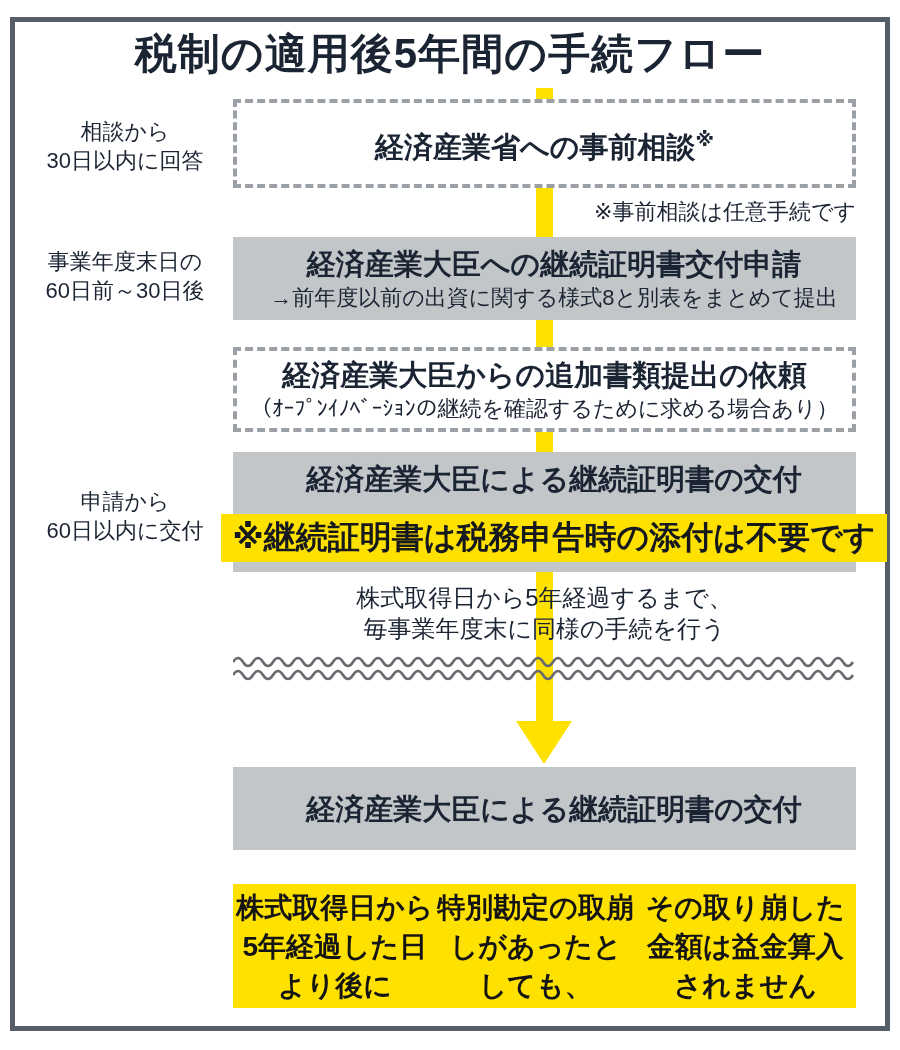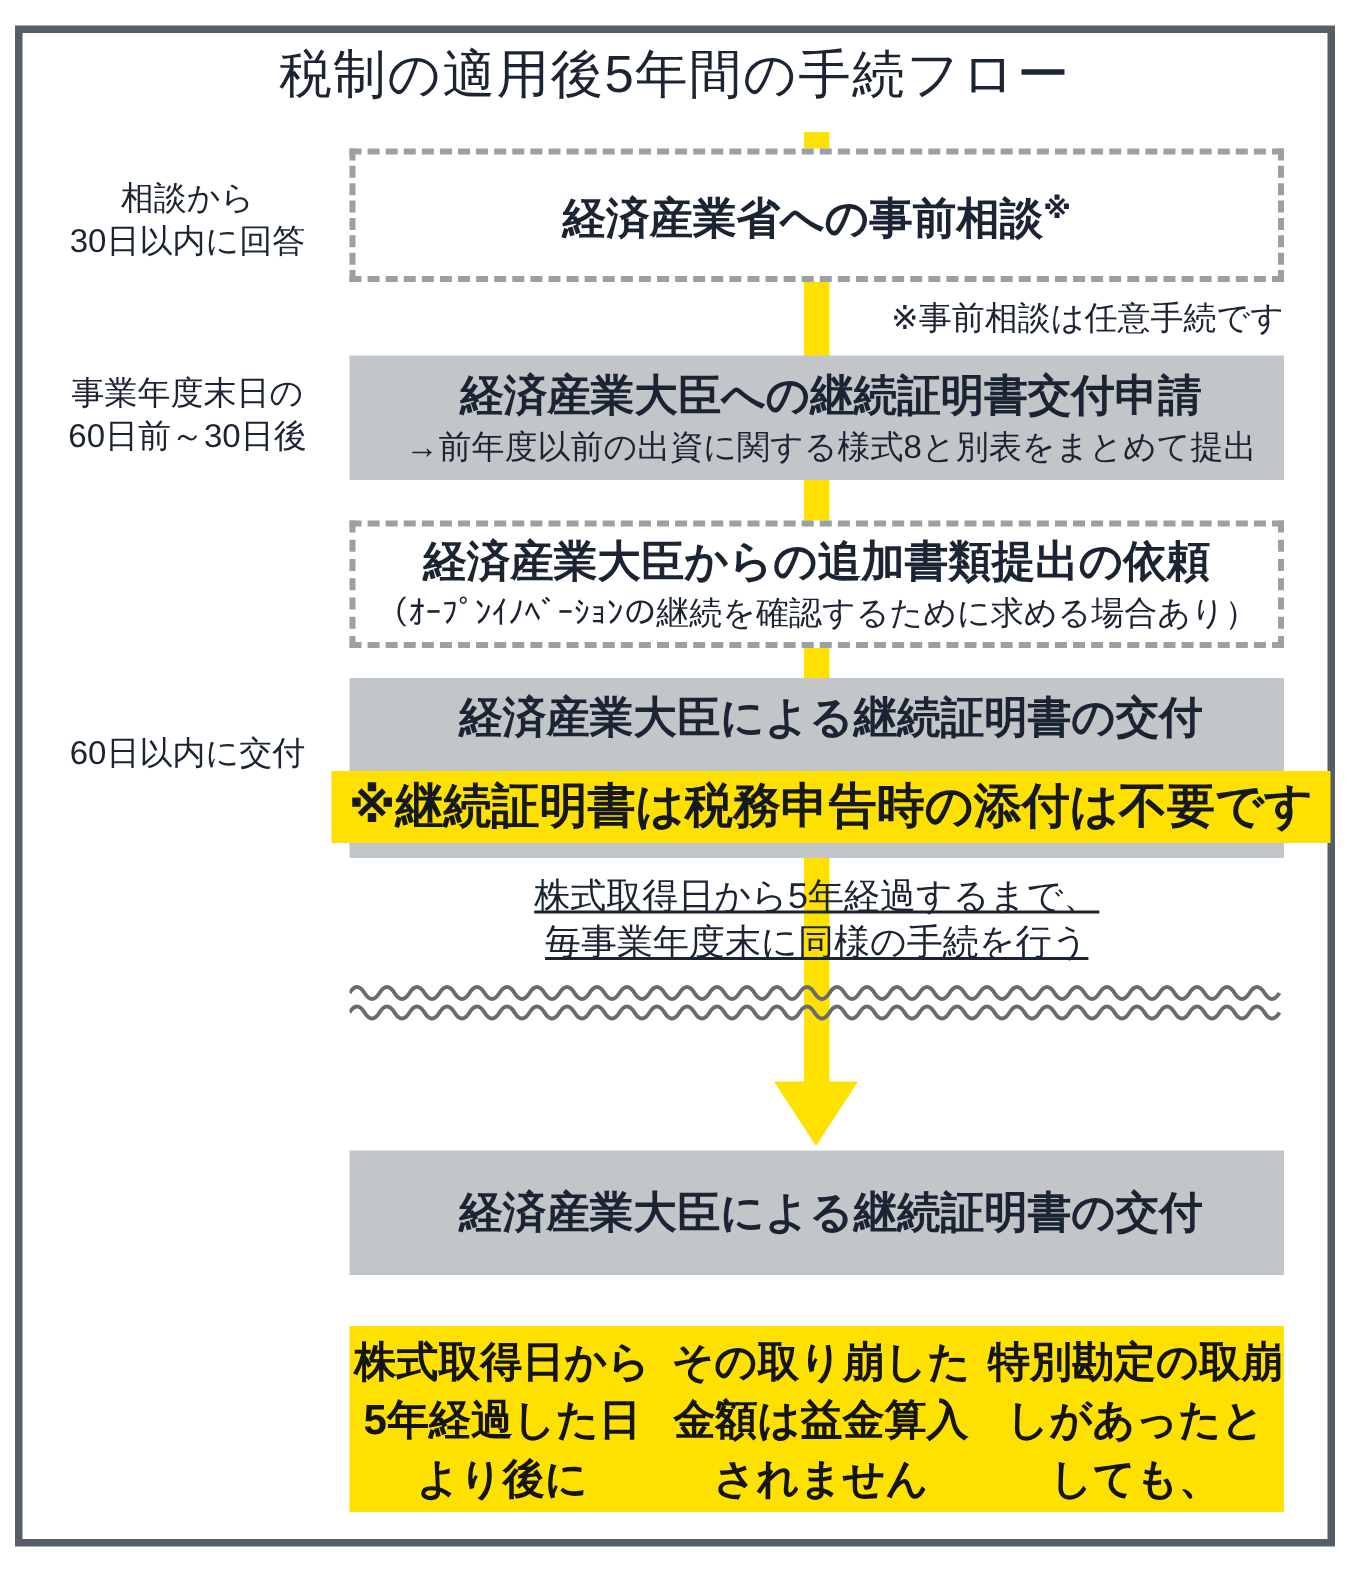--- a/index.html
+++ b/index.html
@@ -7,21 +7,21 @@
     position:relative; width:900px; height:1050px; overflow:hidden;
     font-family:"Liberation Sans","DejaVu Sans",sans-serif;
     background:#ffffff; color:var(--ink);
   }
   .frame {
     position:absolute; left:10px; top:17px; width:880px; height:1014px;
     box-sizing:border-box; border:5px solid var(--frame); background:#ffffff;
   }
   .title {
     position:absolute; top:26px; left:0; width:100%; text-align:center;
-    font-size:35px; font-weight:400; letter-spacing:1px; color:var(--ink); z-index:3;
+    font-size:42px; font-weight:700; letter-spacing:1px; color:var(--ink); z-index:3;
   }
   .shaft { position:absolute; left:536px; top:88px; width:17px; height:634px; background:var(--yellow); z-index:1; }
   .arrowhead {
     position:absolute; left:516px; top:721px; width:0; height:0; z-index:1;
     border-left:28px solid transparent; border-right:28px solid transparent;
     border-top:43px solid var(--yellow);
   }
   .col { position:absolute; left:233px; width:623px; box-sizing:border-box; z-index:2;
          display:flex; flex-direction:column; align-items:center; justify-content:center; }
   .box-dashed { border:4px dashed var(--dash); background:#ffffff;justify-content:center; }
@@ -34,21 +34,21 @@
   .side-label {
     position:absolute; left:25px; width:200px; text-align:center;
     font-size:22px; line-height:29px; color:var(--ink); z-index:3;
   }
   .note {
     position:absolute; right:44px; top:197px; font-size:22px; font-weight:500;
     color:var(--ink); z-index:3; white-space:nowrap;
   }
   .center-note {
     position:absolute; left:233px; width:623px; text-align:center;
-    font-size:24px; line-height:31px; color:var(--ink); z-index:3; white-space:nowrap;text-decoration:underline;
+    font-size:24px; line-height:31px; color:var(--ink); z-index:3; white-space:nowrap;
   }
   .waves { position:absolute; left:233px; top:654px; z-index:3; }
   .waves path { fill:none; stroke:var(--wave); stroke-width:2.6; }
   .final-box {
     position:absolute; left:233px; top:884px; width:623px; height:124px;
     background:var(--yellow); z-index:2;
     display:flex; flex-direction:row; align-items:center; justify-content:center;
     font-size:28px; font-weight:700; line-height:39px; color:#141414; text-align:center;
   }
 </style>
@@ -65,20 +65,21 @@
 
   <div class="side-label" style="top:117px">
     <div>相談から</div>
     <div>30日以内に回答</div>
   </div>
   <div class="side-label" style="top:247px">
     <div>事業年度末日の</div>
     <div>60日前～30日後</div>
   </div>
   <div class="side-label" style="top:487px">
+    <div>申請から</div>
     <div>60日以内に交付</div>
   </div>
 
   <div class="col box-dashed" style="top:99px;height:89px">
     <div class="h"><span>経済産業省への事前相談</span><span class="sup">※</span></div>
   </div>
   <div class="note">※事前相談は任意手続です</div>
 
   <div class="col box-gray" style="top:237px;height:83px">
     <div class="h">経済産業大臣への継続証明書交付申請</div>
@@ -105,16 +106,16 @@
     <path class="wavepath" transform="translate(0,13)" d="M0 8 q5 -8 10 0 q5 8 10 0 q5 -8 10 0 q5 8 10 0 q5 -8 10 0 q5 8 10 0 q5 -8 10 0 q5 8 10 0 q5 -8 10 0 q5 8 10 0 q5 -8 10 0 q5 8 10 0 q5 -8 10 0 q5 8 10 0 q5 -8 10 0 q5 8 10 0 q5 -8 10 0 q5 8 10 0 q5 -8 10 0 q5 8 10 0 q5 -8 10 0 q5 8 10 0 q5 -8 10 0 q5 8 10 0 q5 -8 10 0 q5 8 10 0 q5 -8 10 0 q5 8 10 0 q5 -8 10 0 q5 8 10 0 q5 -8 10 0 q5 8 10 0 q5 -8 10 0 q5 8 10 0 q5 -8 10 0 q5 8 10 0 q5 -8 10 0 q5 8 10 0 q5 -8 10 0 q5 8 10 0 q5 -8 10 0 q5 8 10 0 q5 -8 10 0 q5 8 10 0 q5 -8 10 0 q5 8 10 0 q5 -8 10 0 q5 8 10 0 q5 -8 10 0 q5 8 10 0 q5 -8 10 0 q5 8 10 0 q5 -8 10 0 q5 8 10 0 q5 -8 10 0 q5 8 10 0 q5 -8 10 0 q5 8 10 0 q5 -8 10 0 q5 8 10 0 q5 -8 10 0 q5 8 10 0"></path>
   </svg>
 
 
   <div class="col box-gray" style="top:767px;height:83px">
     <div class="h">経済産業大臣による継続証明書の交付</div>
   </div>
 
   <div class="final-box">
     <div>株式取得日から5年経過した日より後に</div>
+    <div>特別勘定の取崩しがあったとしても、</div>
     <div>その取り崩した金額は益金算入されません</div>
-    <div>特別勘定の取崩しがあったとしても、</div>
   </div>
 </div>
 
 </body></html>

